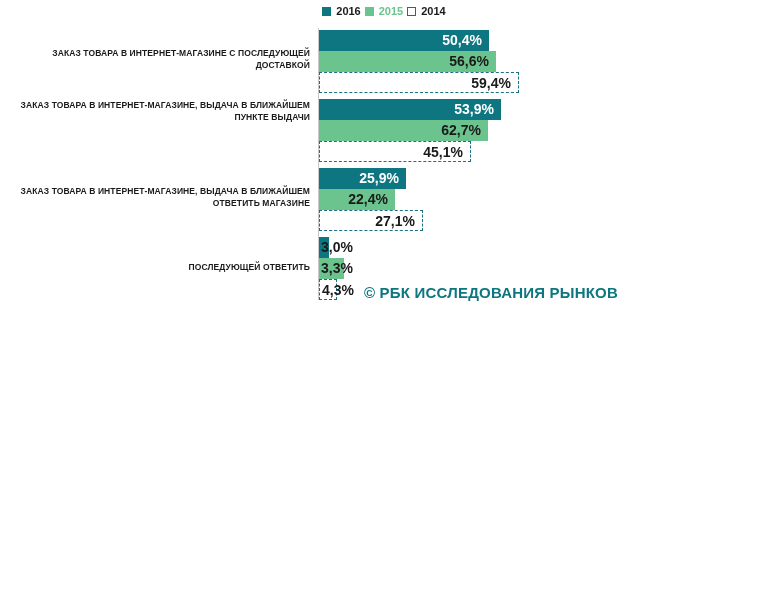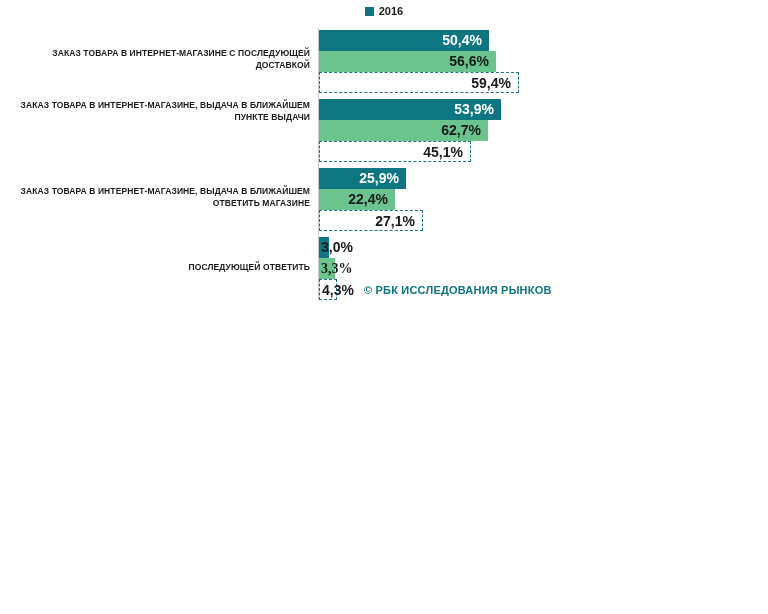--- a/index.html
+++ b/index.html
@@ -18,22 +18,21 @@
 
   
   .legend {
     position: absolute;
     left: 0;
     top: 6px;
     width: 768px;
     display: flex;
     justify-content: center;
     align-items: center;
-    gap: 18px;
-    flex-direction: column;
+    gap: 4px;
   }
   .legend-item {
     display: flex;
     align-items: center;
     gap: 5px;
     font-size: 11px;
     font-weight: bold;
     line-height: 1;
   }
   .legend-swatch {
@@ -120,21 +119,21 @@
     left: 2px;
     color: #1a1a1a;
   }
   .bar.b2016.tiny .bar-value { color: #1a1a1a; }
 
   
   .copyright {
     position: absolute;
     left: 364px;
     top: 284px;
-    font-size: 11px;
+    font-size: 15px;
     font-weight: bold;
     color: #0D7680;
     letter-spacing: 0.2px;
     white-space: nowrap;
   }
 </style>
 </head>
 <body>
 
 <div class="legend">
@@ -193,21 +192,21 @@
     <div class="bar b2014" style="top:44px;width:104px;">
       <span class="bar-value">27,1%</span>
     </div>
   </div>
 
   <div class="group" style="top:207px;height:68px;">
     <div class="cat-label" style="top:26px;">ПОСЛЕДУЮЩЕЙ ОТВЕТИТЬ</div>
     <div class="bar b2016 tiny" style="top:2px;width:10px;">
       <span class="bar-value">3,0%</span>
     </div>
-    <div class="bar b2015 tiny" style="top:23px;width:16px;font-family:Liberation Serif, serif;">
+    <div class="bar b2015 tiny" style="top:23px;width:25px;">
       <span class="bar-value">3,3%</span>
     </div>
     <div class="bar b2014 tiny" style="top:44px;width:18px;">
       <span class="bar-value">4,3%</span>
     </div>
   </div>
 
 </div>
 
 <div class="copyright">© РБК ИССЛЕДОВАНИЯ РЫНКОВ</div>

